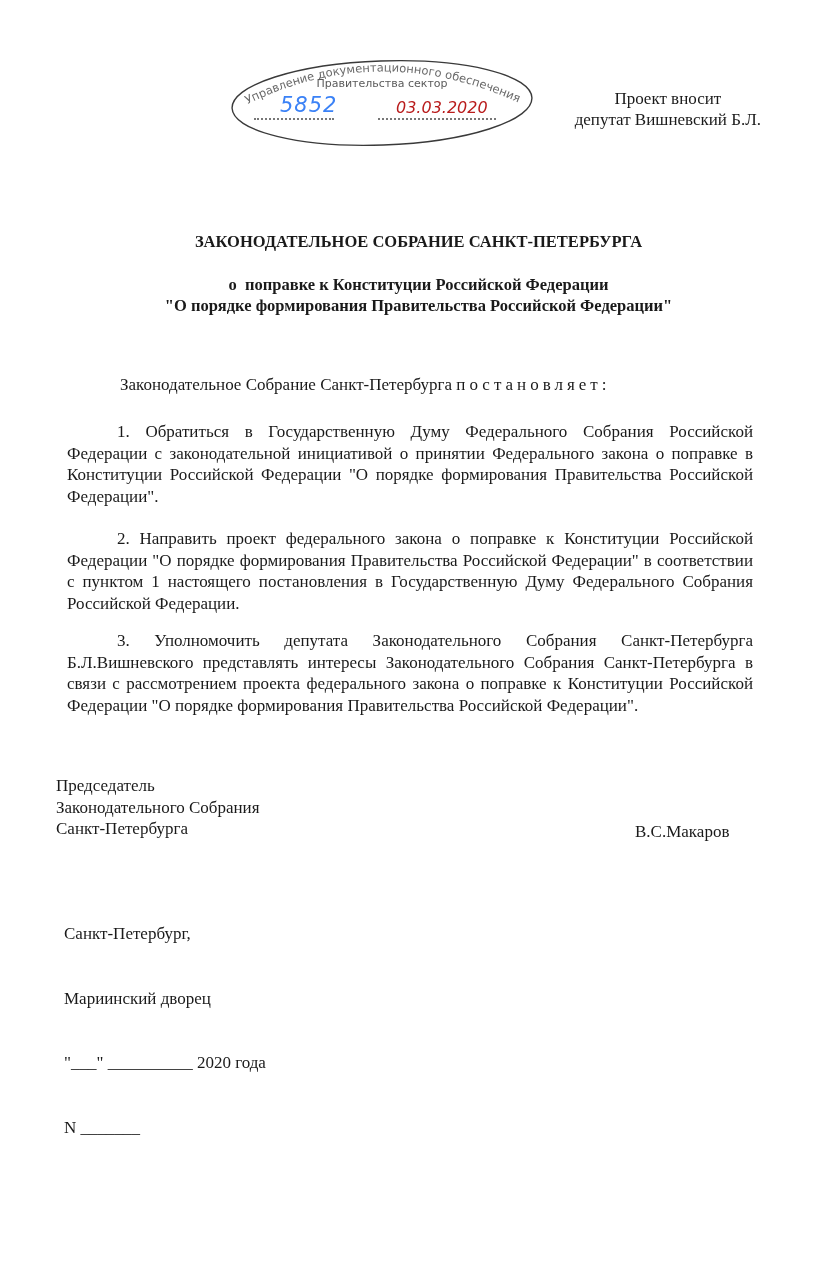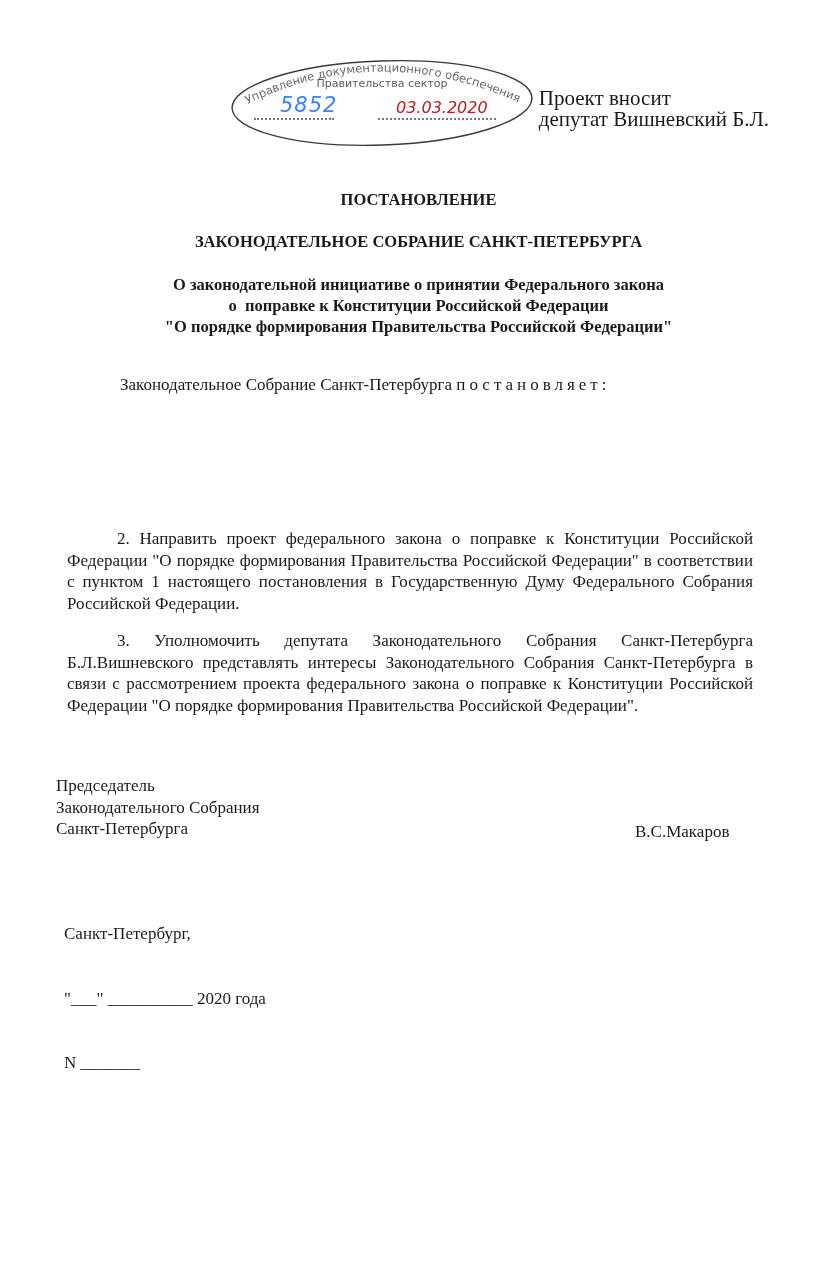--- a/index.html
+++ b/index.html
@@ -67,24 +67,24 @@
     .stamp-dots {
       position: absolute;
       top: 63px;
       height: 0;
       border-bottom: 2px dotted #777;
     }
 
     
     .submitter {
       position: absolute;
-      right: 68px;
+      right: 76px;
       top: 88px;
-      text-align: left;
-      font-size: 21px;
+      text-align: center;
+      font-size: 17px;
       line-height: 21px;
     }
 
     
     .heading {
       position: absolute;
       left: 0;
       width: 837px;
       text-align: center;
       font-weight: bold;
@@ -161,41 +161,41 @@
     <div class="stamp-number">5852</div>
     <div class="stamp-dots" style="left:150px;width:118px;"></div>
     <div class="stamp-date">03.03.2020</div>
   </div>
 
   <div class="submitter">
     <div>Проект вносит</div>
     <div>депутат Вишневский Б.Л.</div>
   </div>
 
-  <div class="heading h-decree">ПОСТАНОВЛЕНИЕ</div>
   <div class="heading h-assembly">ЗАКОНОДАТЕЛЬНОЕ СОБРАНИЕ САНКТ-ПЕТЕРБУРГА</div>
   <div class="heading h-subject">
-    <div>О законодательной инициативе о принятии Федерального закона</div>
     <div style="white-space:pre;">о  поправке к Конституции Российской Федерации</div>
     <div>"О порядке формирования Правительства Российской Федерации"</div>
   </div>
 
   <div class="body-text intro">
     <span>Законодательное Собрание Санкт-Петербурга </span><span class="spaced">постановляет:</span>
   </div>
 
+  <div class="body-text para1">1. Обратиться в Государственную Думу Федерального Собрания Российской Федерации с законодательной инициативой о принятии Федерального закона о поправке в Конституции Российской Федерации "О порядке формирования Правительства Российской Федерации".</div>
   <div class="body-text para2">2. Направить проект федерального закона о поправке к Конституции Российской Федерации "О порядке формирования Правительства Российской Федерации" в соответствии с пунктом 1 настоящего постановления в Государственную Думу Федерального Собрания Российской Федерации.</div>
   <div class="body-text para3">3. Уполномочить депутата Законодательного Собрания Санкт-Петербурга Б.Л.Вишневского представлять интересы Законодательного Собрания Санкт-Петербурга в связи с рассмотрением проекта федерального закона о поправке к Конституции Российской Федерации "О порядке формирования Правительства Российской Федерации".</div>
 
   <div class="signature-block">
     <div>Председатель</div>
     <div>Законодательного Собрания</div>
     <div>Санкт-Петербурга</div>
   </div>
   <div class="signature-name">В.С.Макаров</div>
 
   <div class="place-block">
     <div>Санкт-Петербург,</div>
+    <div>Мариинский дворец</div>
     <div>"___" __________ 2020 года</div>
     <div>N _______</div>
   </div>
 
 </div>
 
 </body></html>

